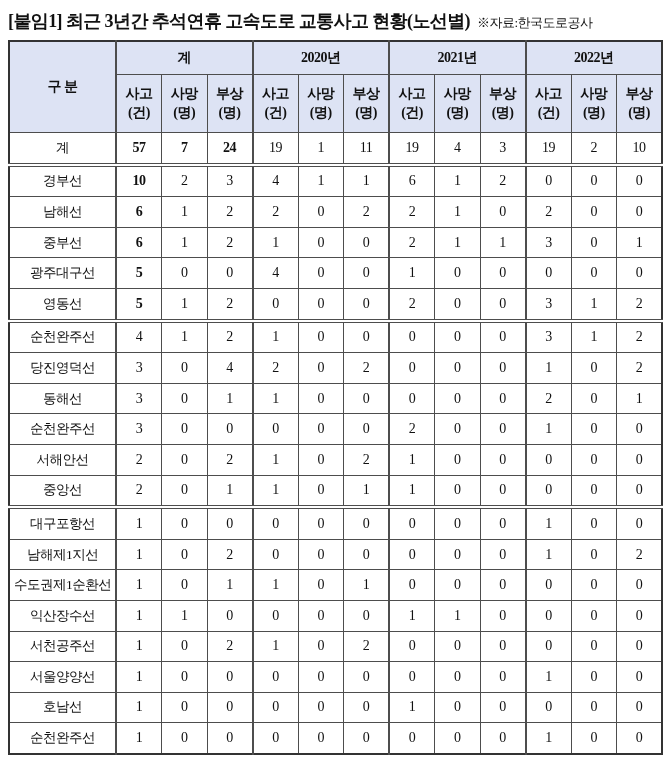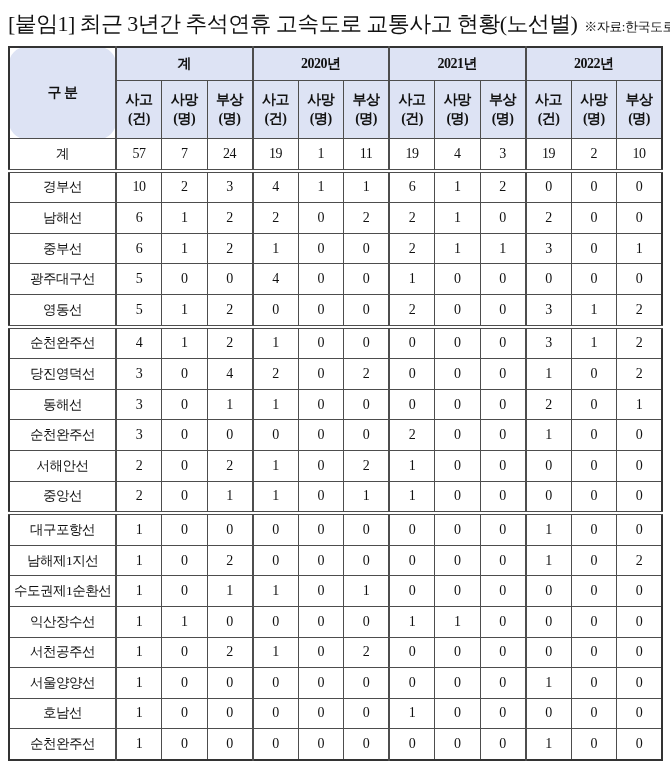--- a/index.html
+++ b/index.html
@@ -21,22 +21,22 @@
     background: #ffffff;
   }
   .titlebar {
     display: flex;
     align-items: baseline;
     gap: 7px;
     padding: 9px 4px 7px 8px;
     white-space: nowrap;
   }
   .title {
-    font-size: 22px;
-    font-weight: normal;
+    font-size: 18px;
+    font-weight: bold;
     letter-spacing: -0.6px;
   }
   .source {
     font-size: 13px;
     letter-spacing: -0.5px;
   }
   table.acc {
     border-collapse: collapse;
     table-layout: fixed;
     margin-left: 8px;
@@ -54,21 +54,20 @@
   }
   
   thead th {
     background: #dde3f4;
     font-weight: bold;
   }
   th.corner {
     font-size: 15px;
     border-right: 2px solid #4d4d4d;
     border-bottom: 4px double #4d4d4d;
-    border-radius: 17px;
   }
   th.grouphead {
     height: 32px;
     font-size: 14.5px;
   }
   th.subhead {
     height: 57px;
     white-space: pre-line;
     line-height: 1.35;
     border-bottom: 4px double #4d4d4d;
@@ -85,21 +84,21 @@
     font-size: 13.5px;
     border-right: 2px solid #4d4d4d;
   }
   tbody td, tbody th {
     height: 29.6px;
   }
   tr.dsep th, tr.dsep td {
     border-bottom: 4px double #4d4d4d;
   }
   .b {
-    font-weight: normal;
+    font-weight: bold;
   }
 </style>
 </head>
 <body>
 
 <div class="page">
   <div class="titlebar">
     <span class="title">[붙임1] 최근 3년간 추석연휴 고속도로 교통사고 현황(노선별)</span>
     <span class="source">※자료:한국도로공사</span>
   </div>

